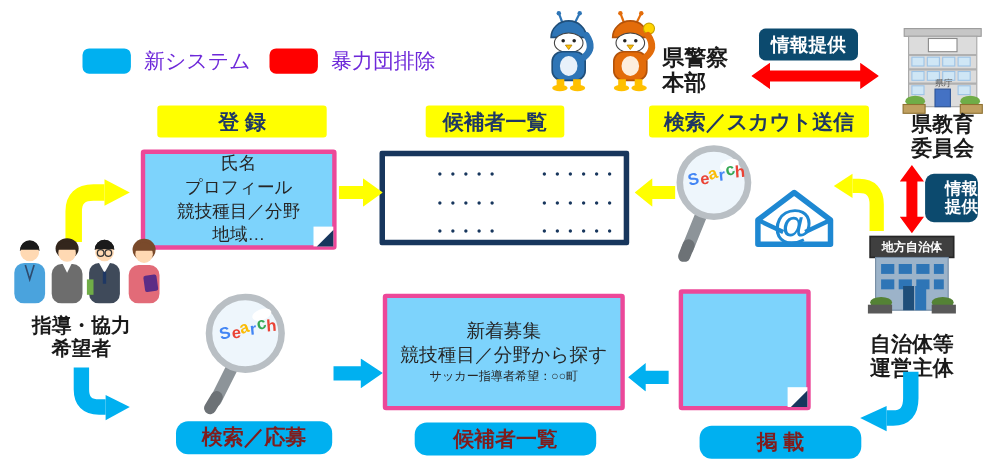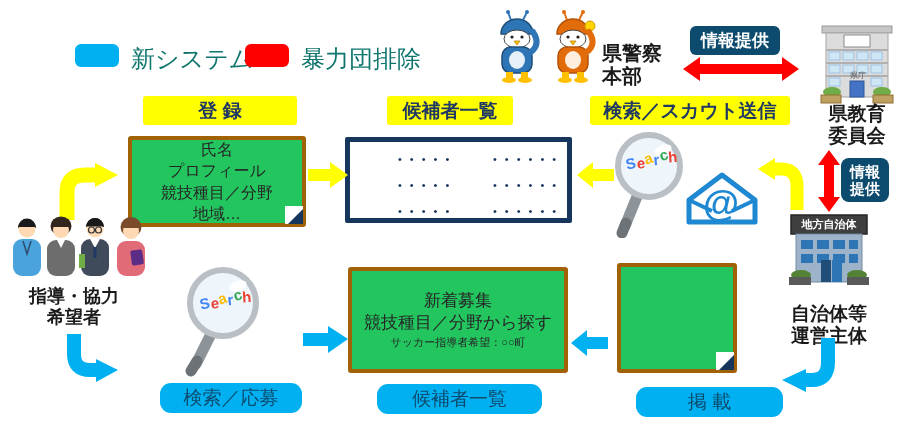--- a/index.html
+++ b/index.html
@@ -1,33 +1,33 @@
 <!DOCTYPE html>
 <html><head>
 <meta charset="utf-8">
 <style>
   html,body{margin:0;padding:0;background:#fff;}
   #canvas{position:relative;width:900px;height:421px;background:#ffffff;overflow:hidden;
           font-family:"Liberation Sans","DejaVu Sans",sans-serif;}
   .abs{position:absolute;}
   .ylabel{background:#ffff00;color:#1f3864;font-weight:bold;font-size:19px;
           display:flex;align-items:center;justify-content:center;border-radius:3px;white-space:nowrap;}
-  .blabel{background:#00b0f0;color:#0c4a6e;font-weight:normal;font-size:19px;
+  .blabel{background:#00b0f0;color:#7f1d1d;font-weight:bold;font-size:19px;
           display:flex;align-items:center;justify-content:center;border-radius:11px;white-space:nowrap;}
   .rlabel{background:#0c4a6e;color:#ffffff;font-weight:bold;display:flex;flex-direction:column;
           align-items:center;justify-content:center;border-radius:6px;line-height:1.15;}
-  .dbox{background:#22c55e;border:4px solid #a16207;border-radius:3px;box-sizing:border-box;}
+  .dbox{background:#7dd3fc;border:4px solid #ec4899;border-radius:3px;box-sizing:border-box;}
   .dbox-inner{display:flex;flex-direction:column;justify-content:center;align-items:center;
           height:100%;color:#262626;font-size:16px;line-height:1.32;text-align:center;}
   .dbox-left .dbox-inner{align-items:flex-start;padding-left:12px;text-align:left;line-height:1.38;}
   .fold{position:absolute;right:-1px;bottom:-1px;width:18px;height:18px;background:#ffffff;}
   .fold:after{content:'';position:absolute;right:0;bottom:0;width:0;height:0;
           border-left:15px solid transparent;border-bottom:15px solid #17365d;}
   .actor-name{font-weight:bold;color:#1a1a1a;font-size:19px;line-height:1.16;text-align:center;white-space:nowrap;}
-  .legend-text{font-size:24px;color:#0f766e;white-space:nowrap;}
+  .legend-text{font-size:19px;color:#6d28d9;white-space:nowrap;}
   .dots{color:#17365d;font-size:11px;letter-spacing:8px;line-height:26px;white-space:nowrap;}
   .search-word{font-weight:bold;font-size:15px;transform:rotate(-13deg);letter-spacing:0.5px;}
   .search-word span{display:inline-block;}
   .search-word span:nth-child(2){transform:translateY(2px) rotate(8deg);}
   .search-word span:nth-child(3){transform:translateY(-1px) rotate(-6deg);}
   .search-word span:nth-child(4){transform:translateY(2px) rotate(7deg);}
   .search-word span:nth-child(5){transform:translateY(-1px) rotate(-5deg);}
   .search-word span:nth-child(6){transform:translateY(3px) rotate(9deg);}
   .sign-text{position:absolute;text-align:center;white-space:nowrap;}
 </style>
@@ -186,21 +186,21 @@
   <svg class="abs" style="left:684px;top:170px;" width="76" height="56" viewBox="0 0 76 56">
     <polygon points="5,30 38,5 71,30 71,52 5,52" fill="#ffffff" stroke="#1e88d2" stroke-width="5" stroke-linejoin="round"></polygon>
     <line x1="5" y1="30" x2="28" y2="41" stroke="#1e88d2" stroke-width="4"></line>
     <line x1="71" y1="30" x2="48" y2="41" stroke="#1e88d2" stroke-width="4"></line>
   </svg>
   <span class="abs" style="left:703px;top:183px;font-size:37px;font-weight:bold;color:#1e88d2;">@</span>
 
   <svg class="abs" style="left:818px;top:150px;" width="22" height="62" viewBox="0 0 22 62">
     <polygon points="11,0 22,15 16,15 16,47 22,47 11,62 0,47 6,47 6,15 0,15" fill="#ff0000"></polygon>
   </svg>
-  <div class="abs rlabel" style="left:841px;top:158px;width:48px;height:44px;font-size:15px;border-radius:8px;">
+  <div class="abs rlabel" style="left:841px;top:158px;width:48px;height:44px;font-size:15px;border-radius:8px;align-items:flex-end;">
     <span>情報</span>
     <span>提供</span>
   </div>
 
   <svg class="abs" style="left:788px;top:213px;" width="82" height="74" viewBox="0 0 82 74">
     <rect x="3" y="2" width="76" height="19" fill="#3f3f3f" stroke="#262626" stroke-width="1.5"></rect>
     <rect x="8" y="21" width="66" height="48" fill="#9cb3c9" stroke="#748ba3" stroke-width="1"></rect>
     <g fill="#2e75b6">
       <rect x="13" y="27" width="12" height="9"></rect>
         <rect x="29" y="27" width="12" height="9"></rect>

